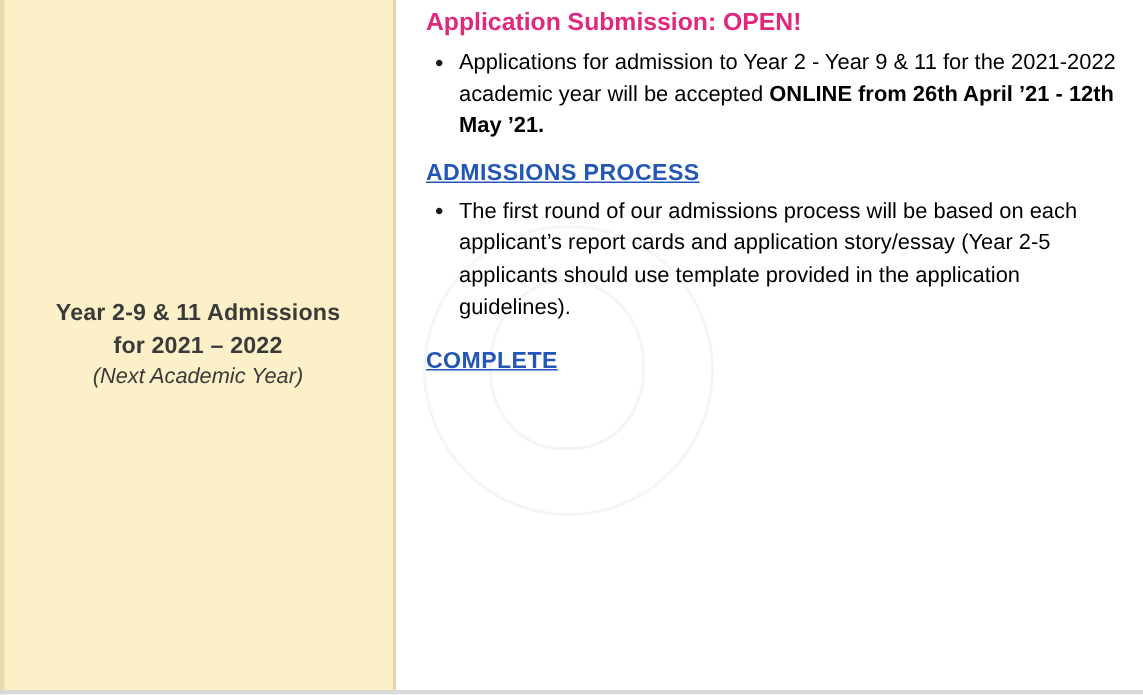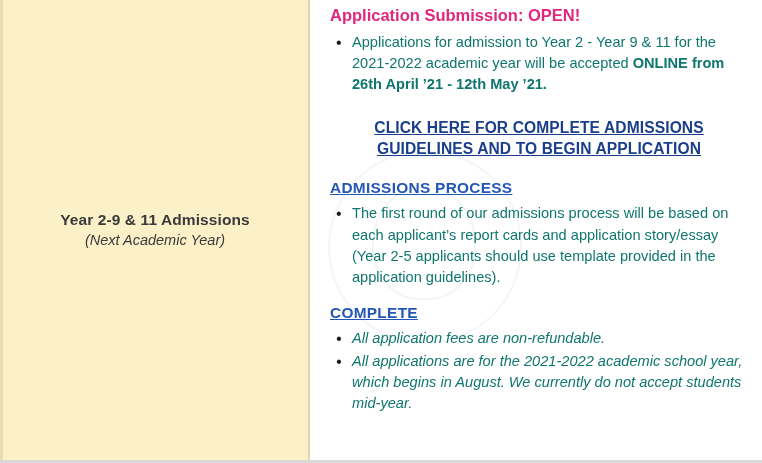--- a/index.html
+++ b/index.html
@@ -14,21 +14,21 @@
     overflow: hidden;
   }
   .page {
     position: relative;
     width: 762px;
     height: 463px;
     display: flex;
   }
   
   .left-panel {
-    width: 310px;
+    width: 264px;
     height: 463px;
     background: #fbf0c8;
     position: relative;
     display: flex;
     align-items: center;
     justify-content: center;
     box-sizing: border-box;
   }
   .left-panel .edge-left {
     position: absolute;
@@ -107,21 +107,21 @@
     line-height: 1.2;
   }
   ul.bullets {
     margin: 0 0 0 0;
     padding-left: 22px;
     list-style: none;
   }
   ul.bullets > li {
     position: relative;
     font-size: 14.6px;
-    color: #0f766e;
+    color: #000000;
     line-height: 1.45;
     margin-bottom: 2px;
   }
   ul.bullets > li:before {
     content: "\2022";
     position: absolute;
     left: -16px;
     top: -1px;
     font-size: 16px;
     color: #1b1b1b;
@@ -165,62 +165,51 @@
 <body>
 
 <div class="page">
 
   <div class="left-panel">
     <div class="edge-left"></div>
     <div class="edge-right"></div>
     <div class="left-inner">
       <div class="left-title">
         <span>Year 2-9 &amp; 11 Admissions</span><br>
+        <span>for 2021 – 2022</span>
       </div>
       <div class="left-sub">(Next Academic Year)</div>
     </div>
   </div>
 
   <div class="right-panel">
     <div class="watermark"></div>
 
     <div class="content">
 
       <div class="section">
         <div class="heading-pink">Application Submission: OPEN!</div>
         <ul class="bullets">
           <li>
             <span>Applications for admission to Year 2 - Year 9 &amp; 11 for the 2021-2022 academic year will be accepted </span><span class="b">ONLINE from 26th April ’21 - 12th May ’21.</span>
           </li>
         </ul>
       </div>
 
-      <div class="link-block">
-        <span class="link-line">CLICK HERE FOR COMPLETE ADMISSIONS</span>
-        <span class="link-line">GUIDELINES AND TO BEGIN APPLICATION</span>
-      </div>
 
       <div class="section">
         <div class="heading-blue">ADMISSIONS PROCESS</div>
         <ul class="bullets">
           <li>
             <span>The first round of our admissions process will be based on each applicant’s report cards and application story/essay </span><span class="italic">(Year 2-5 applicants should use template provided in the application guidelines).</span>
           </li>
         </ul>
       </div>
 
       <div class="section section-remarks">
         <div class="heading-blue">COMPLETE</div>
-        <ul class="bullets">
-          <li class="remark-item">
-            <span>All application fees are non-refundable.</span>
-          </li>
-          <li class="remark-item">
-            <span>All applications are for the 2021-2022 academic school year, which begins in August. We currently do not accept students mid-year.</span>
-          </li>
-        </ul>
       </div>
 
     </div>
   </div>
 
   <div class="bottom-rule"></div>
 </div>
 
 </body></html>

